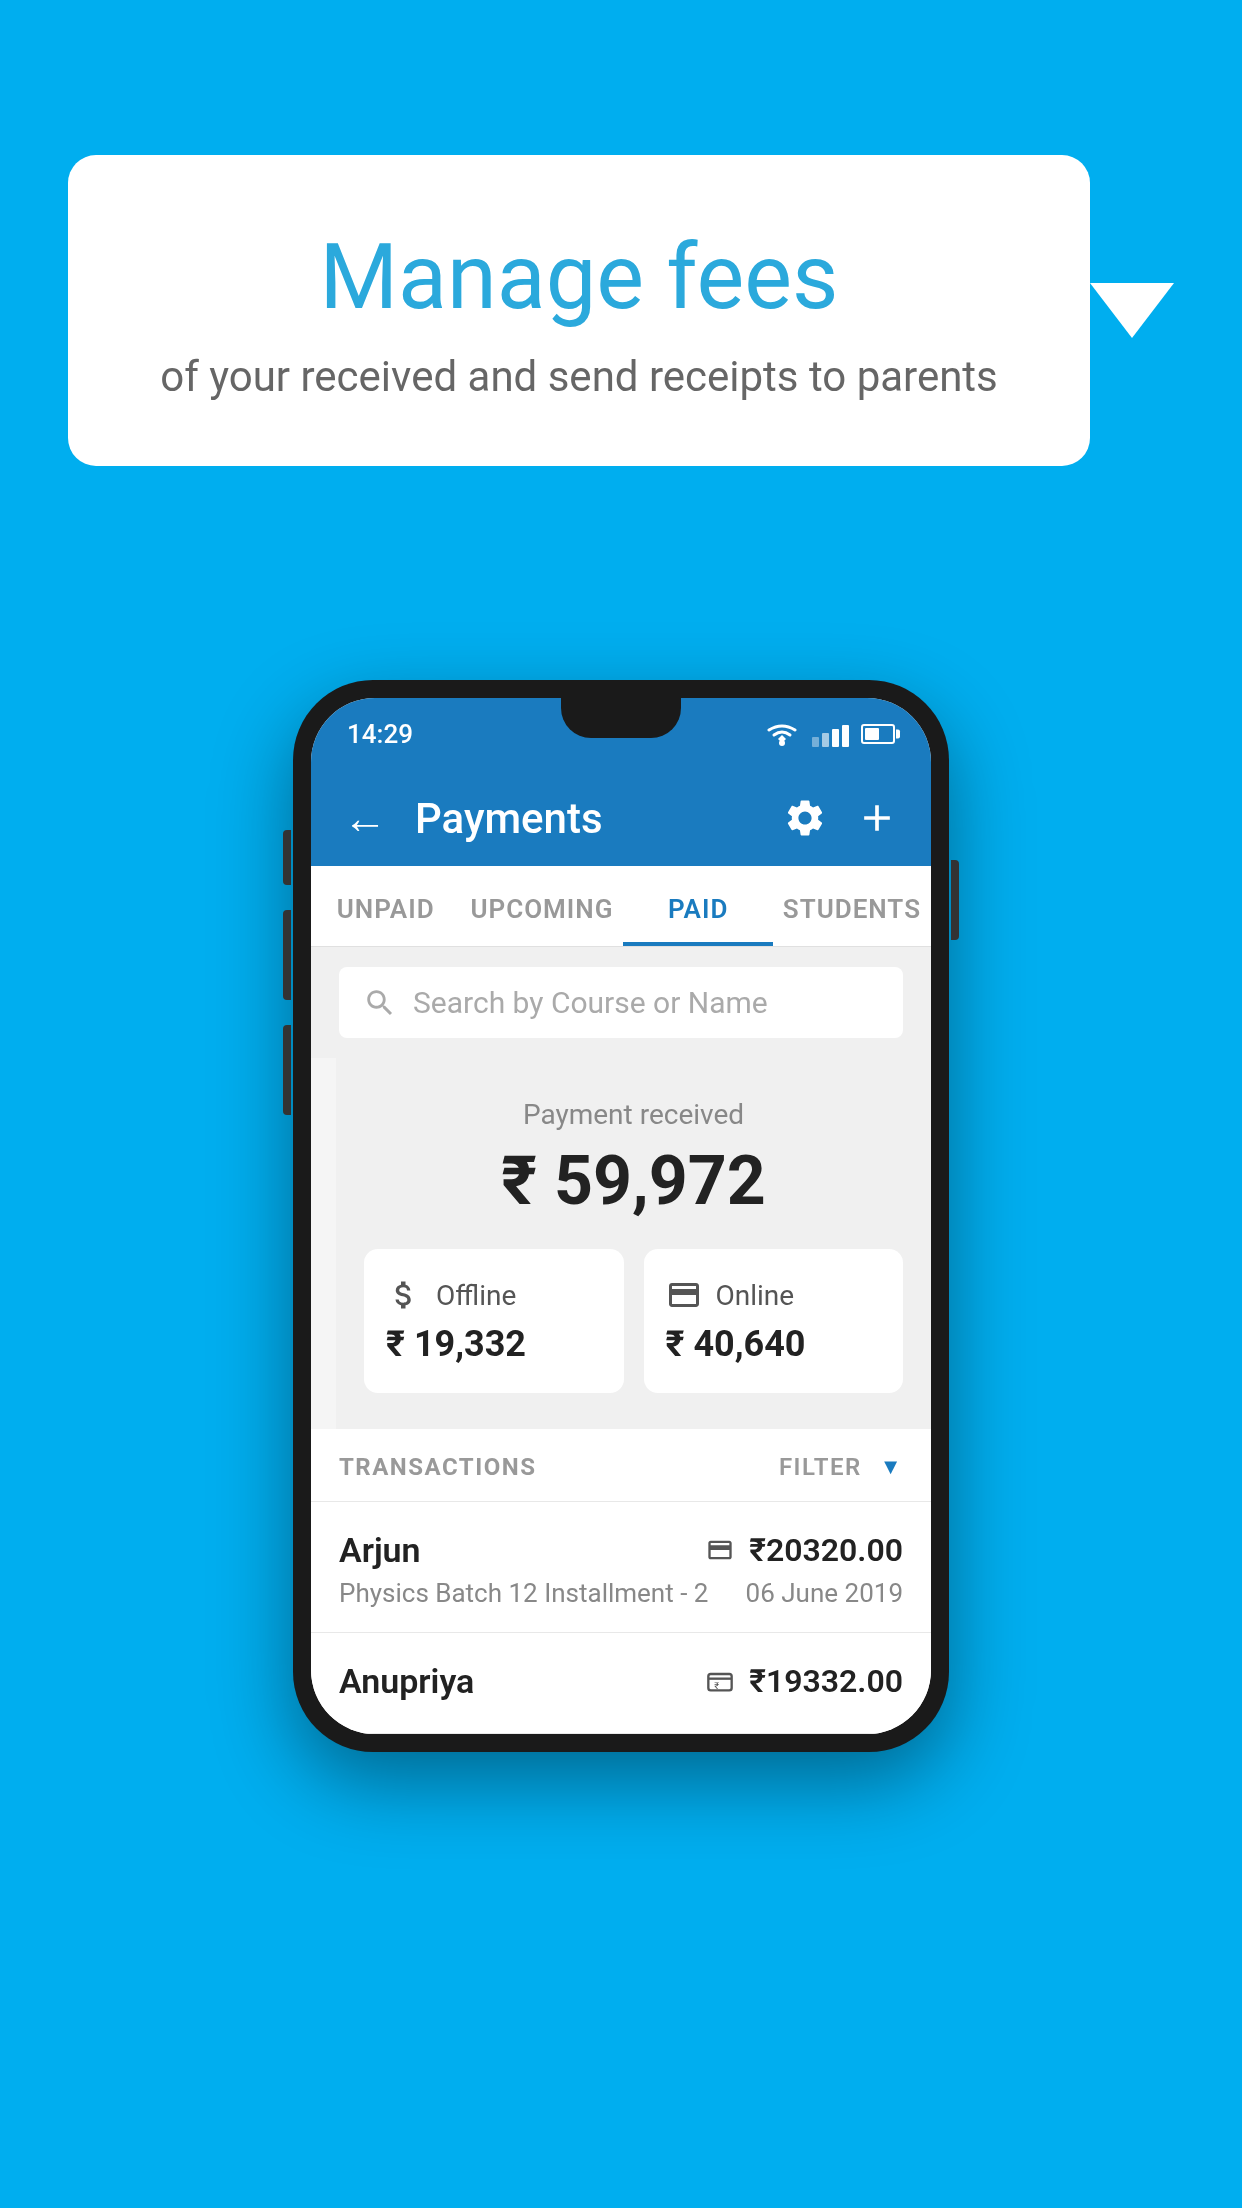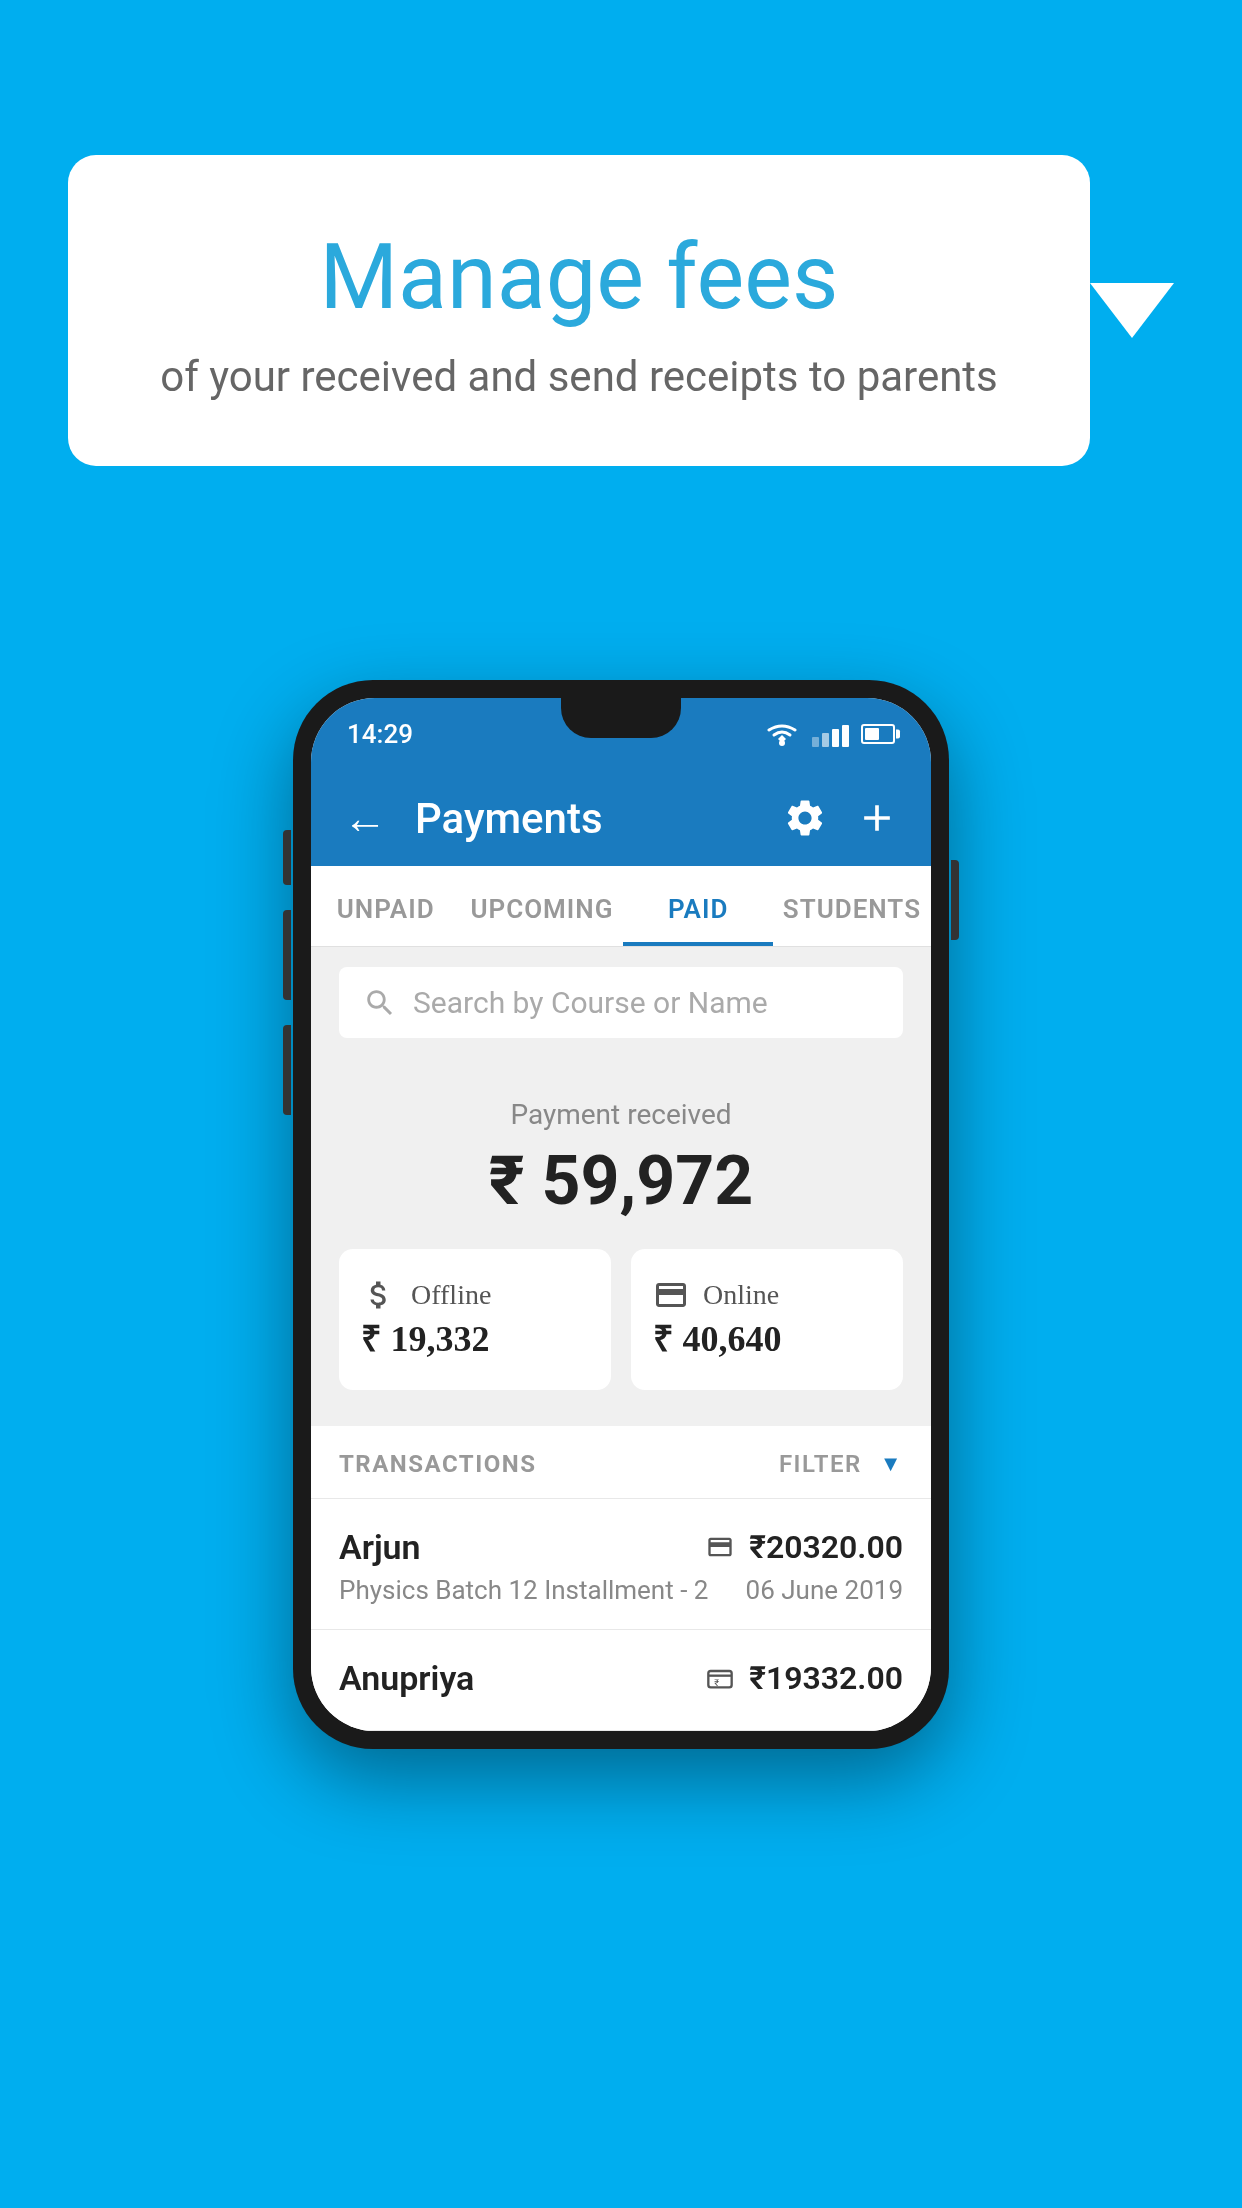--- a/index.html
+++ b/index.html
@@ -236,20 +236,21 @@
     .search-placeholder {
       font-size: 30px;
       color: #aaa;
     }
 
     
     .payment-summary {
       background: #f0f0f0;
       padding: 40px 28px 36px;
       text-align: center;
+      margin-left: 25px;
     }
 
     .payment-received-label {
       font-size: 28px;
       color: #888;
       margin-bottom: 10px;
     }
 
     .payment-amount {
       font-size: 68px;
@@ -264,21 +265,21 @@
     }
 
     .payment-card {
       flex: 1;
       background: white;
       border-radius: 14px;
       padding: 28px 22px;
       display: flex;
       flex-direction: column;
       align-items: flex-start;
-      font-family: Liberation Serif, serif;
+      gap: 10px;
     }
 
     .card-header {
       display: flex;
       align-items: center;
       gap: 14px;
     }
 
     .card-label {
       font-size: 28px;

